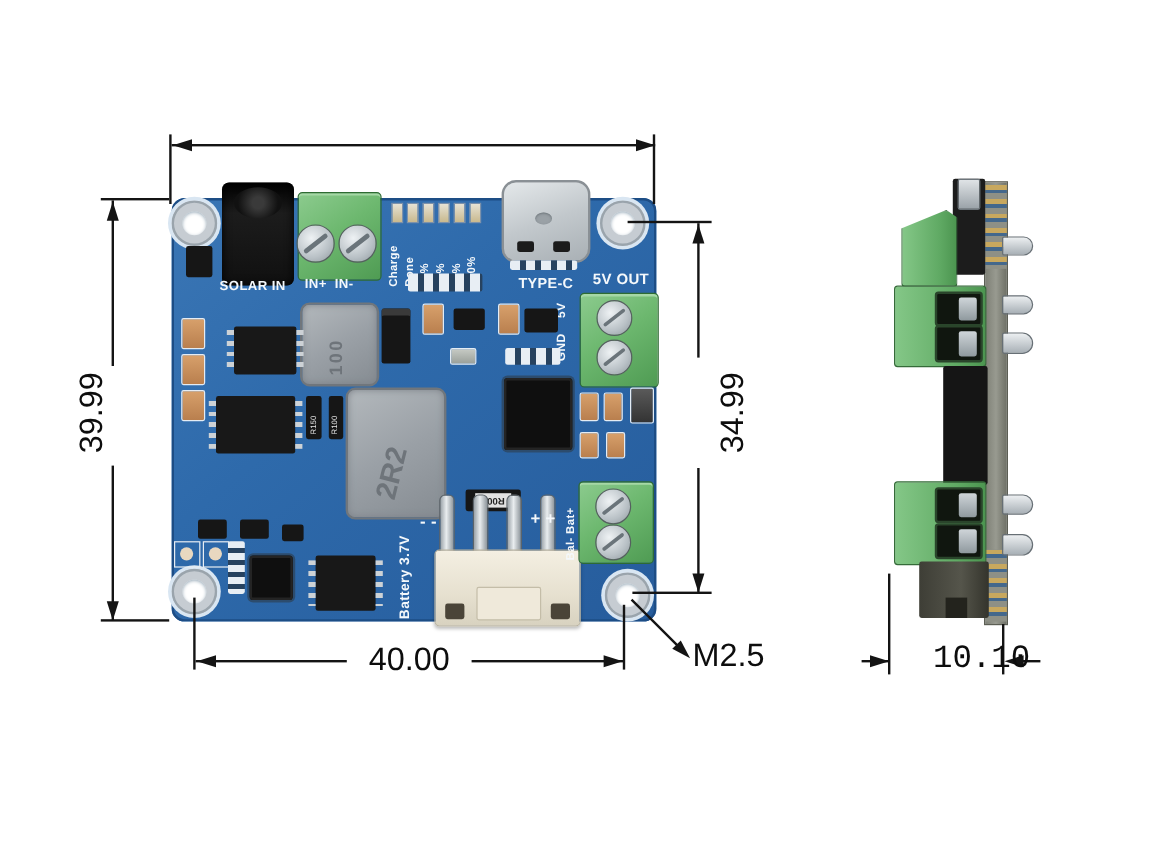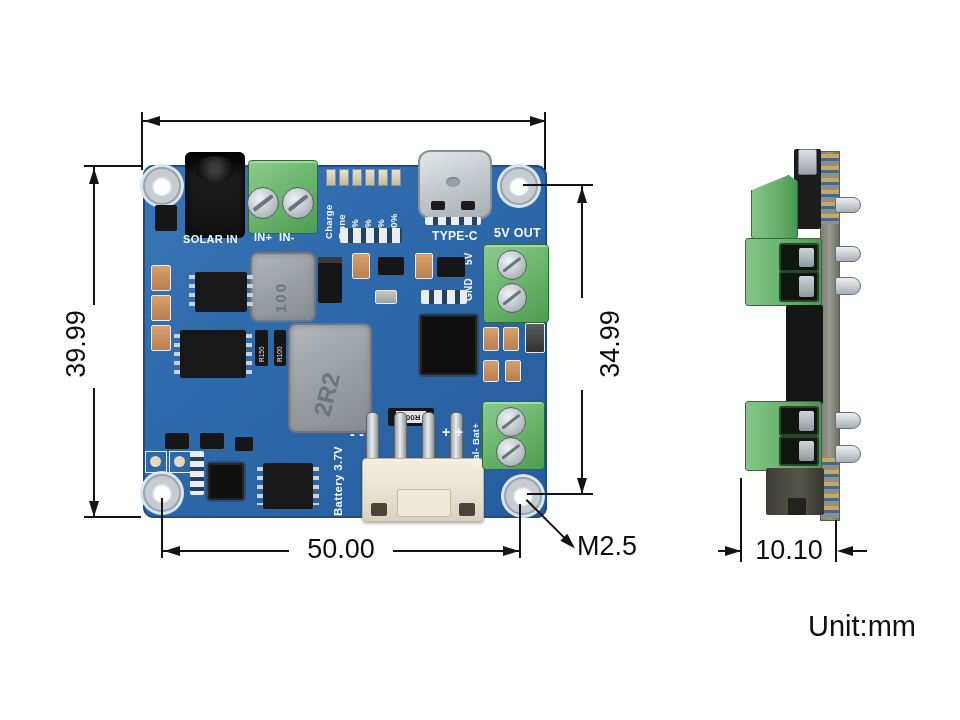--- a/index.html
+++ b/index.html
@@ -218,21 +218,21 @@
   <div class="line" style="left:581px;top:390px;width:2px;height:104px;"></div>
   <div class="arr arrU" style="left:577px;top:187px;"></div>
   <div class="arr arrD" style="left:577px;top:478px;"></div>
   <div class="dimtxt rot90" style="left:566px;top:329px;width:88px;height:30px;">34.99</div>
 
   <div class="line" style="left:161px;top:498px;width:2px;height:60px;"></div>
   <div class="line" style="left:519px;top:504px;width:2px;height:54px;"></div>
   <div class="line" style="left:163px;top:550px;width:357px;height:2px;"></div>
   <div class="arr arrL" style="left:164px;top:546px;"></div>
   <div class="arr arrR" style="left:503px;top:546px;"></div>
-  <div class="dimtxt" style="left:289px;top:534px;width:104px;background:#fff;">50.00</div>
+  <div class="dimtxt" style="left:289px;top:534px;width:104px;background:#fff;">40.00</div>
 
   <div class="line" style="left:527px;top:499px;width:54px;height:2px;transform:rotate(45deg);transform-origin:0 0;">
     <div class="arr arrR" style="right:-15px;top:-4px;"></div>
   </div>
   <div class="dimtxt" style="left:577px;top:531px;width:80px;text-align:left;">M2.5</div>
 
   <div>
 
     <div class="abs" style="left:820px;top:151px;width:18px;height:368px;background:linear-gradient(90deg,#7e8076,#989a90 50%,#6e7066);border:1px solid #5c5e54;">
       <div style="position:absolute;left:0;top:2px;width:100%;height:70px;background:repeating-linear-gradient(180deg,#c8a85e 0 4px,#44688c 4px 7px,#8e9086 7px 12px);"></div>
@@ -267,17 +267,16 @@
     <div class="spin" style="left:835px;top:412px;width:24px;height:15px;"></div>
     <div class="spin" style="left:835px;top:445px;width:24px;height:16px;"></div>
   </div>
 
   <div class="line" style="left:740px;top:478px;width:2px;height:84px;"></div>
   <div class="line" style="left:835px;top:520px;width:2px;height:42px;"></div>
   <div class="line" style="left:718px;top:550px;width:22px;height:2px;"></div>
   <div class="line" style="left:849px;top:550px;width:18px;height:2px;"></div>
   <div class="arr arrR" style="left:725px;top:546px;"></div>
   <div class="arr arrL" style="left:837px;top:546px;"></div>
-  <div class="dimtxt" style="left:748px;top:535px;width:82px;">10.10</div>
-
-  <div class="unit" style="left:808px;top:610px;">Unit:mm</div>
+  <div class="dimtxt" style="left:777px;top:535px;width:82px;font-family:Liberation Mono, monospace;">10.10</div>
+
 
 </div>
 
 </body></html>

